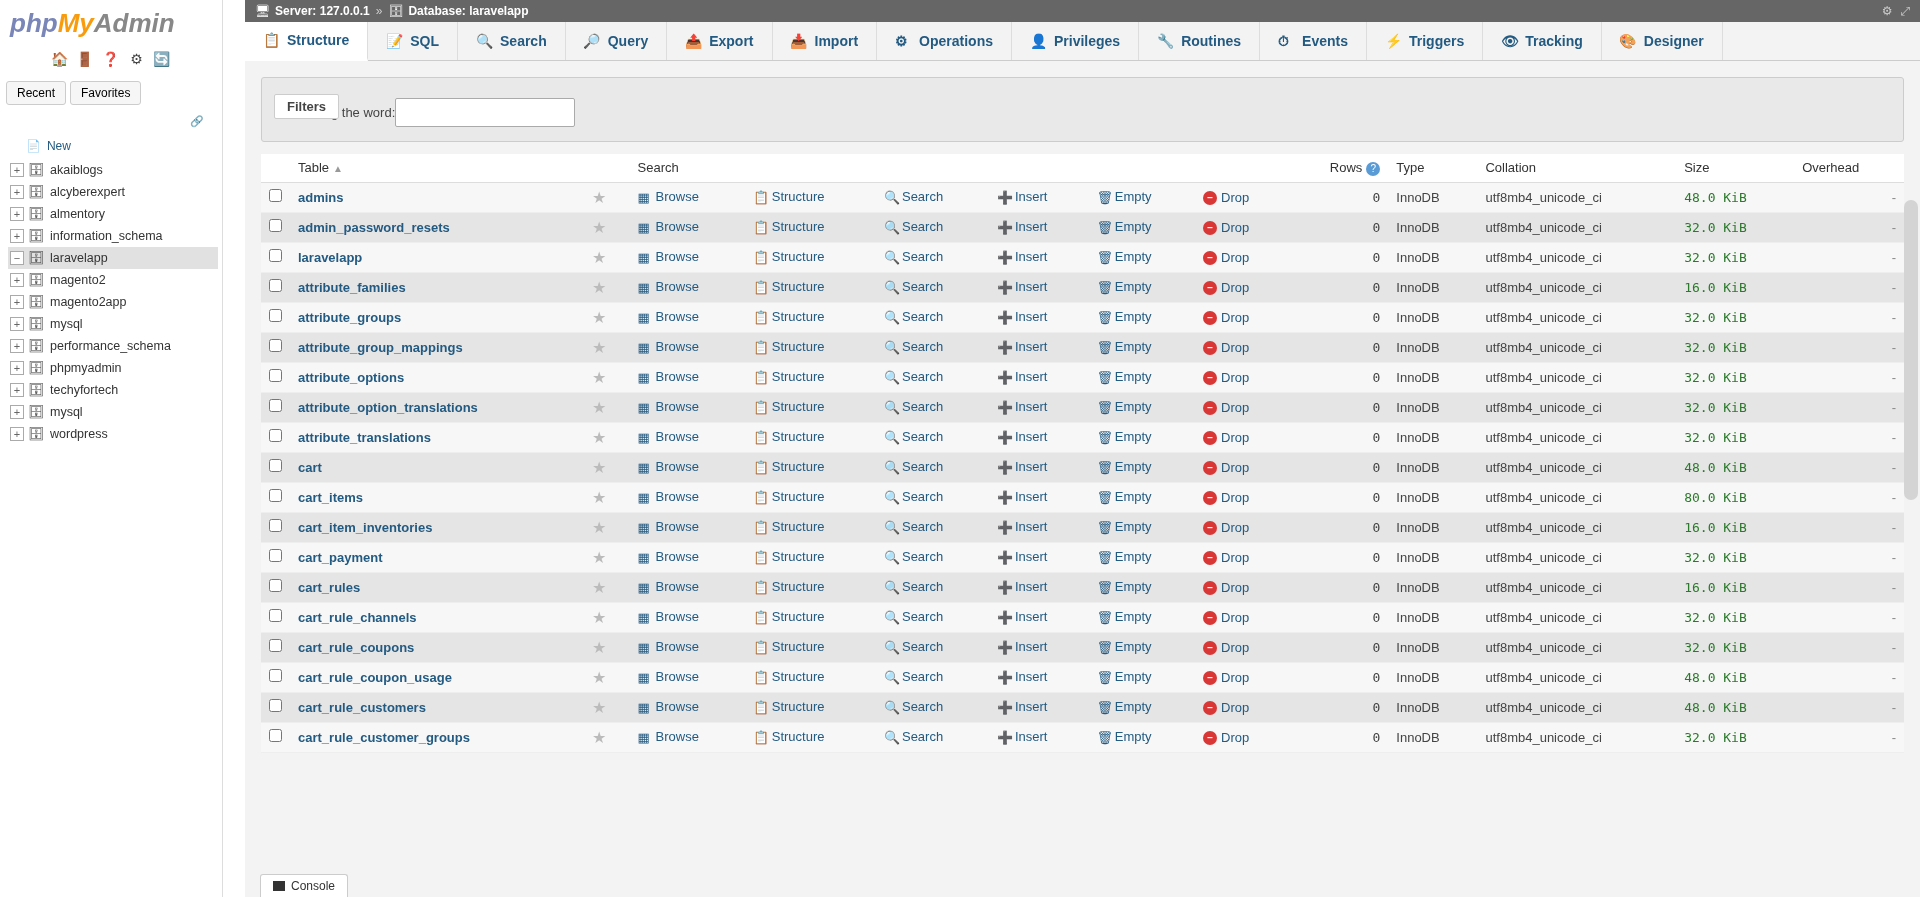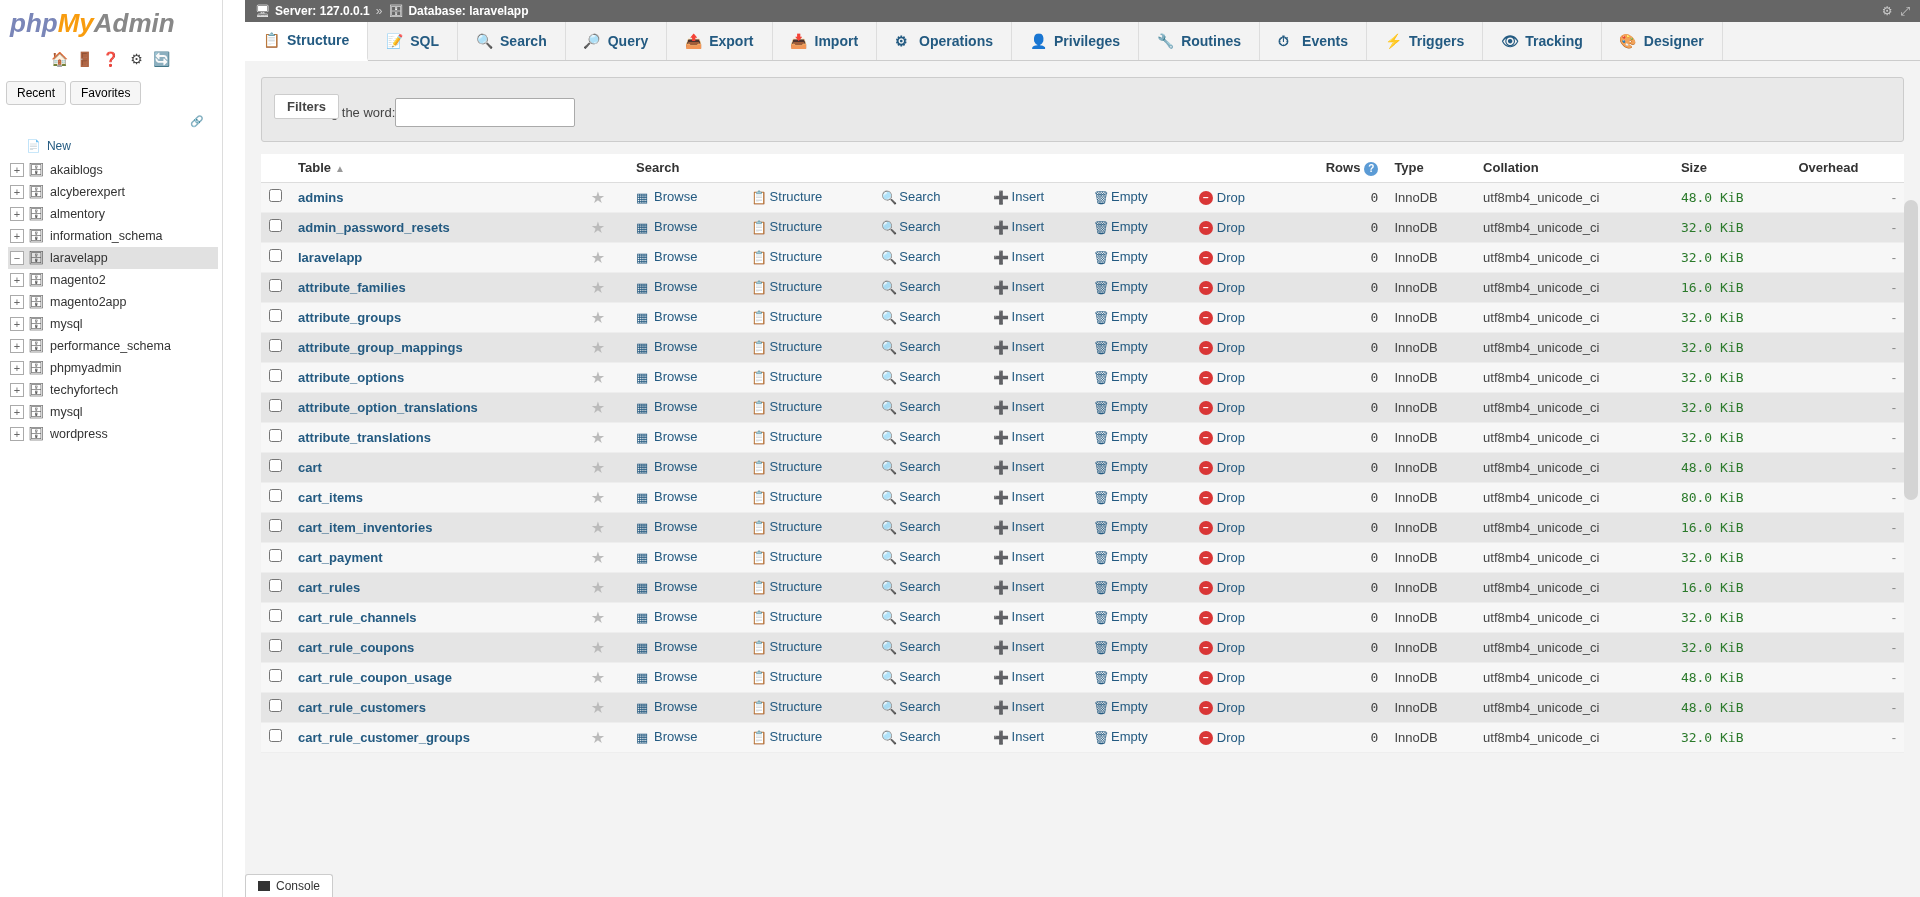--- a/index.html
+++ b/index.html
@@ -41,36 +41,36 @@
 
 .content-area { flex: 1; overflow-y: auto; background: #f3f3f3; padding: 16px; position: relative; }
 
 .filters-box { border: 1px solid #ccc; border-radius: 3px; background: #e9e9e9; padding: 20px 14px 14px; margin-bottom: 12px; position: relative; }
 .filters-legend { position: absolute; top: -12px; left: 12px; background: #fff; border: 1px solid #ccc; padding: 4px 12px; font-weight: bold; font-size: 13px; border-radius: 2px; margin-top: 28px; }
 .filters-row { display: flex; align-items: center; }
 .filters-row label { font-size: 13px; }
 .filters-row input { padding: 6px 8px; border: 1px solid #aaa; width: 180px; font-size: 13px; border-radius: 2px; }
 
 table.tables-list { width: 100%; border-collapse: collapse; background: #fff; font-size: 13px; }
-table.tables-list th { background: #fff; text-align: left; padding: 6px 8px; font-weight: bold; color: #333; border-bottom: 1px solid #ddd; }
+table.tables-list th { background: #fff; text-align: left; padding: 6px 8px; font-weight: normal; color: #333; border-bottom: 1px solid #ddd; }
 table.tables-list td { padding: 5px 8px; border-bottom: 1px solid #eee; vertical-align: middle; }
 table.tables-list tr.odd td { background: #f7f7f7; }
 table.tables-list tr.even td { background: #e5e5e5; }
 .tbl-name { color: #235a81; font-weight: bold; cursor: pointer; }
 .action-link { color: #235a81; cursor: pointer; display: inline-flex; align-items: center; gap: 4px; }
 .action-icon { width: 14px; height: 14px; display: inline-block; }
 .star-icon { color: #bbb; font-size: 16px; cursor: pointer; }
 .drop-icon { width: 14px; height: 14px; border-radius: 50%; background: #d93636; display: inline-flex; align-items: center; justify-content: center; color: #fff; font-size: 10px; font-weight: bold; }
 .rows-cell { text-align: right; font-family: monospace; }
 .size-cell { font-family: monospace; color: #2b7a2b; }
 .overhead-cell { text-align: right; color: #888; }
 .sort-icon { color: #999; font-size: 10px; margin-left: 4px; }
 .help-icon { display: inline-flex; width: 14px; height: 14px; border-radius: 50%; background: #5b9bd5; color: #fff; font-size: 10px; align-items: center; justify-content: center; margin-left: 4px; }
 
-.console-tab { position: fixed; bottom: 0; left: 245px; background: #fff; border: 1px solid #ccc; border-bottom: none; padding: 4px 12px; font-size: 12px; color: #333; display: flex; align-items: center; gap: 6px; border-radius: 3px 3px 0 0; cursor: pointer; }
+.console-tab { position: fixed; bottom: 0; left: 260px; background: #fff; border: 1px solid #ccc; border-bottom: none; padding: 4px 12px; font-size: 12px; color: #333; display: flex; align-items: center; gap: 6px; border-radius: 3px 3px 0 0; cursor: pointer; }
 .console-tab .console-icon { width: 12px; height: 10px; background: #333; display: inline-block; }
 
 .scrollbar-fake { position: fixed; right: 2px; top: 200px; width: 14px; height: 300px; background: #ccc; border-radius: 7px; opacity: 0.8; }
 </style>
 </head>
 <body>
 
 <div class="sidebar">
   <div class="logo">
     <span class="php">php</span><span class="my">My</span><span class="admin">Admin</span>

